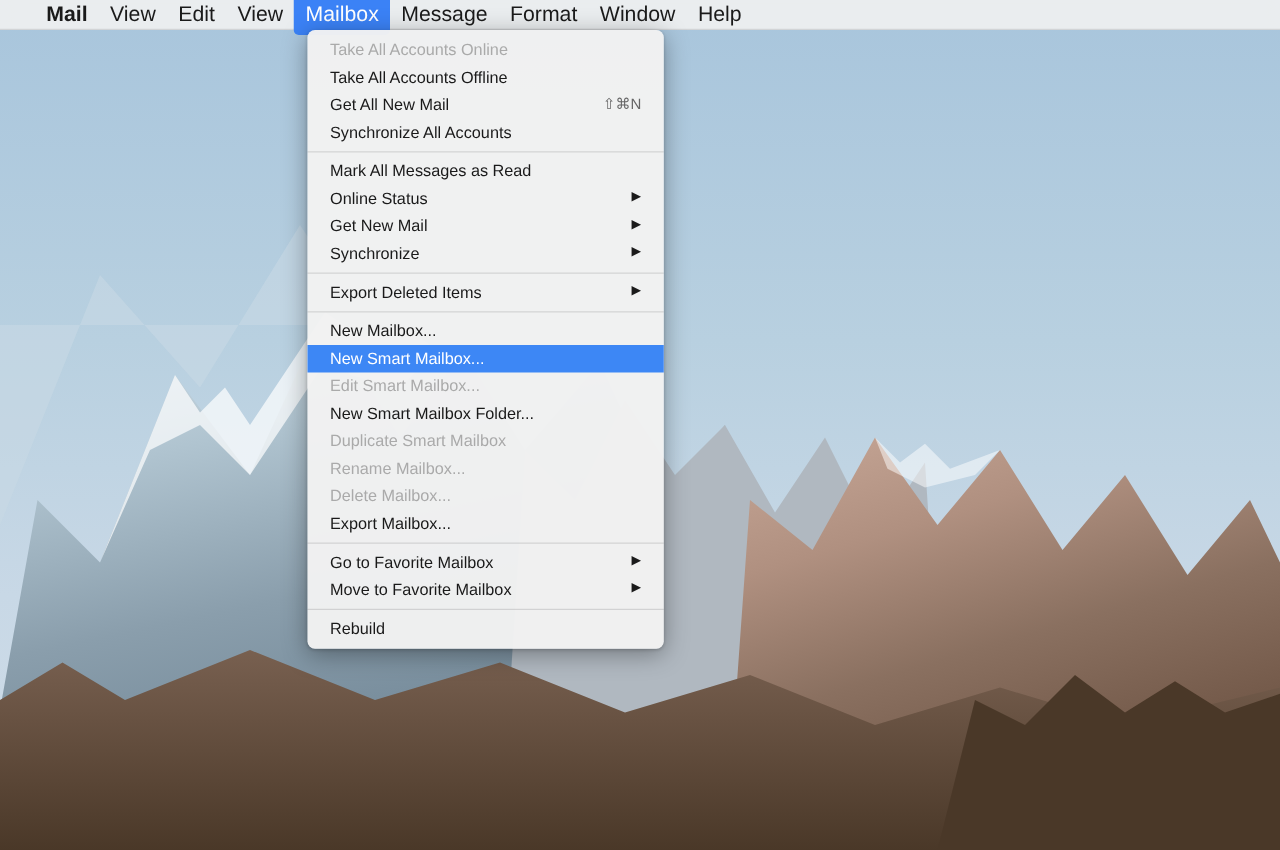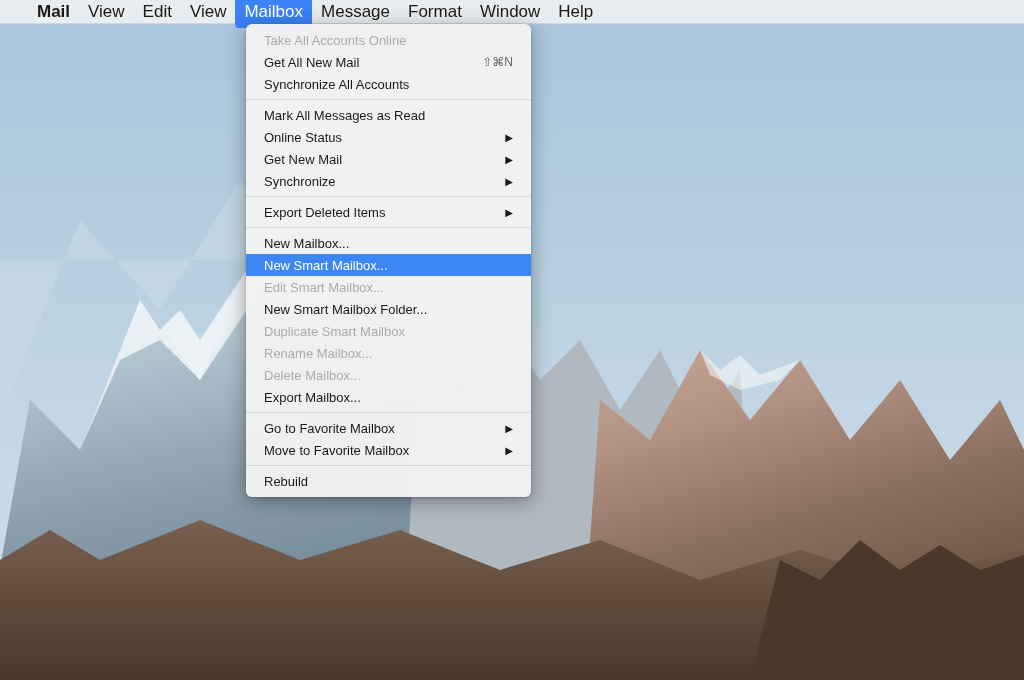--- a/index.html
+++ b/index.html
@@ -88,21 +88,21 @@
       background: rgba(242, 242, 242, 0.97);
       border-radius: 6px;
       box-shadow: 0 4px 20px rgba(0,0,0,0.35), 0 1px 3px rgba(0,0,0,0.2);
       z-index: 200;
       padding: 5px 0;
       font-size: 13px;
     }
 
     .menu-item {
       display: flex;
-      align-items: center;
+      align-items: flex-start;
       justify-content: space-between;
       padding: 3px 18px 3px 18px;
       height: 22px;
       cursor: default;
       color: #1a1a1a;
       white-space: nowrap;
     }
 
     .menu-item.highlighted {
       background: #3d87f5;
@@ -212,20 +212,23 @@
   <span class="menubar-item">Window</span>
   <span class="menubar-item">Help</span>
 </div>
 
 <div class="dropdown">
 
   <div class="menu-item disabled">
     <span class="menu-item-text">Take All Accounts Online</span>
   </div>
   <div class="menu-item">
+    <span class="menu-item-text">Take All Accounts Offline</span>
+  </div>
+  <div class="menu-item">
     <span class="menu-item-text">Get All New Mail</span>
     <span class="shortcut">⇧⌘N</span>
   </div>
   <div class="menu-item">
     <span class="menu-item-text">Synchronize All Accounts</span>
   </div>
 
   <div class="menu-separator"></div>
 
   <div class="menu-item">

